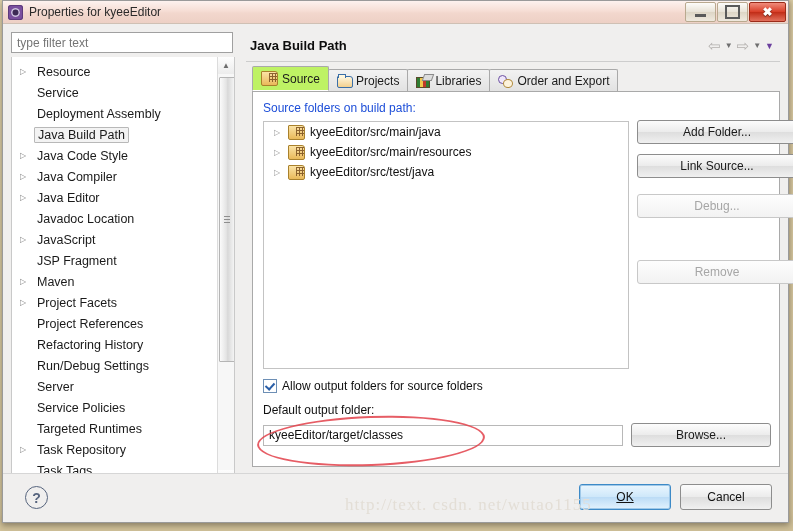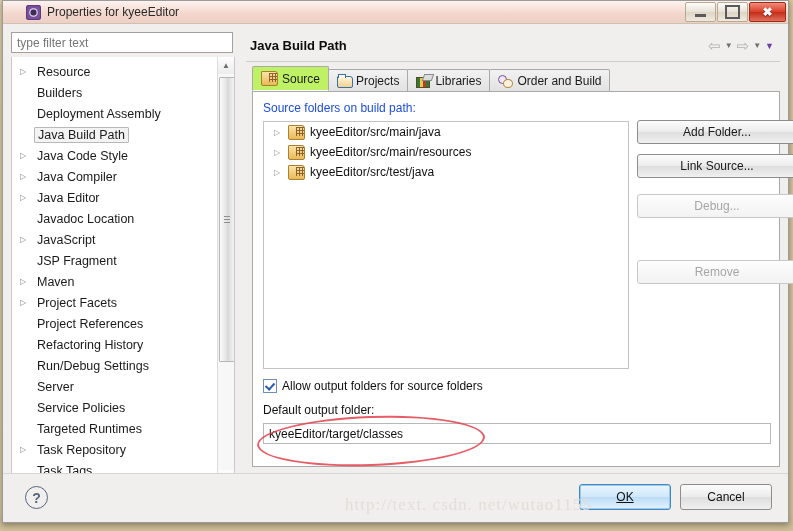--- a/index.html
+++ b/index.html
@@ -24,21 +24,21 @@
     border:1px solid #9a9a9a;
     box-shadow:0 2px 6px rgba(0,0,0,.35);
   }
   
   #titlebar{
     position:relative;height:22px;
     background:linear-gradient(180deg,#fdf2ef 0%,#f6ded5 45%,#f2d7cd 55%,#edd0c5 100%);
     border-bottom:1px solid #cfc0b4;
     display:flex;align-items:center;
   }
-  #titlebar .tb-left{display:flex;align-items:center;padding-left:23px;}
+  #titlebar .tb-left{display:flex;align-items:center;padding-left:5px;}
   .gear-ico{
     width:15px;height:15px;border-radius:3px;
     background:#7a4f9e;
     position:relative;display:inline-block;
     box-shadow:inset 0 0 0 1px #5d3a7c;
   }
   .gear-ico:before{
     content:"";position:absolute;left:3px;top:3px;width:9px;height:9px;border-radius:50%;
     background:#3d2a55;box-shadow:inset 0 0 0 1.5px #cfc0e2;
   }
@@ -262,21 +262,21 @@
     </div>
 
     <div id="treewrap">
       <div id="tree">
         <div class="titem">
             <span class="arrow">▷</span>
             <span class="lbl">Resource</span>
           </div>
         <div class="titem">
             <span class="arrow"></span>
-            <span class="lbl">Builders</span>
+            <span class="lbl">Service</span>
           </div>
         <div class="titem">
             <span class="arrow"></span>
             <span class="lbl">Deployment Assembly</span>
           </div>
         <div class="titem selected">
             <span class="arrow"></span>
             <span class="lbl">Java Build Path</span>
           </div>
         <div class="titem">
@@ -370,21 +370,21 @@
         <div class="tab">
           <span class="tabicon ic-prj"></span>
           <span>Projects</span>
         </div>
         <div class="tab">
           <span class="tabicon ic-lib"></span>
           <span>Libraries</span>
         </div>
         <div class="tab">
           <span class="tabicon ic-ord"></span>
-          <span>Order and Build</span>
+          <span>Order and Export</span>
         </div>
       </div>
 
       <div id="tabcontent">
         <div id="srclabel">Source folders on build path:</div>
 
         <div id="srclist">
           <div class="srcitem">
             <span class="arrow">▷</span>
             <span class="srcfoldericon"></span>
@@ -411,20 +411,21 @@
 
         <div id="chkrow">
           <span class="chkbox"></span>
           <span>Allow output folders for source folders</span>
         </div>
 
         <div id="outlabel">Default output folder:</div>
 
         <div id="outrow">
           <input id="outfield" type="text" value="kyeeEditor/target/classes" style="">
+          <button id="browsebtn">Browse...</button>
         </div>
 
         <div id="annot"></div>
       </div>
     </div>
 
     <div id="footer">
       <div id="helpicon">?</div>
       <div id="footbtns">
         <button class="fbtn primary">OK</button>

